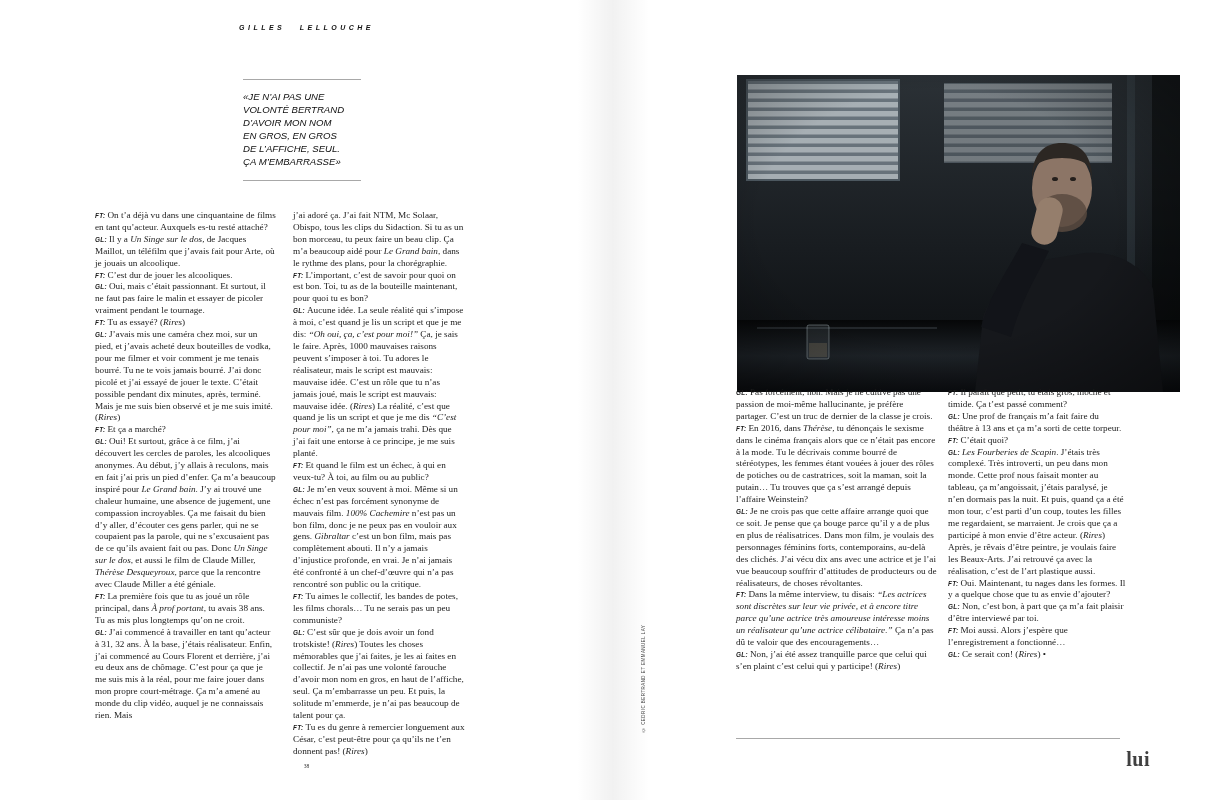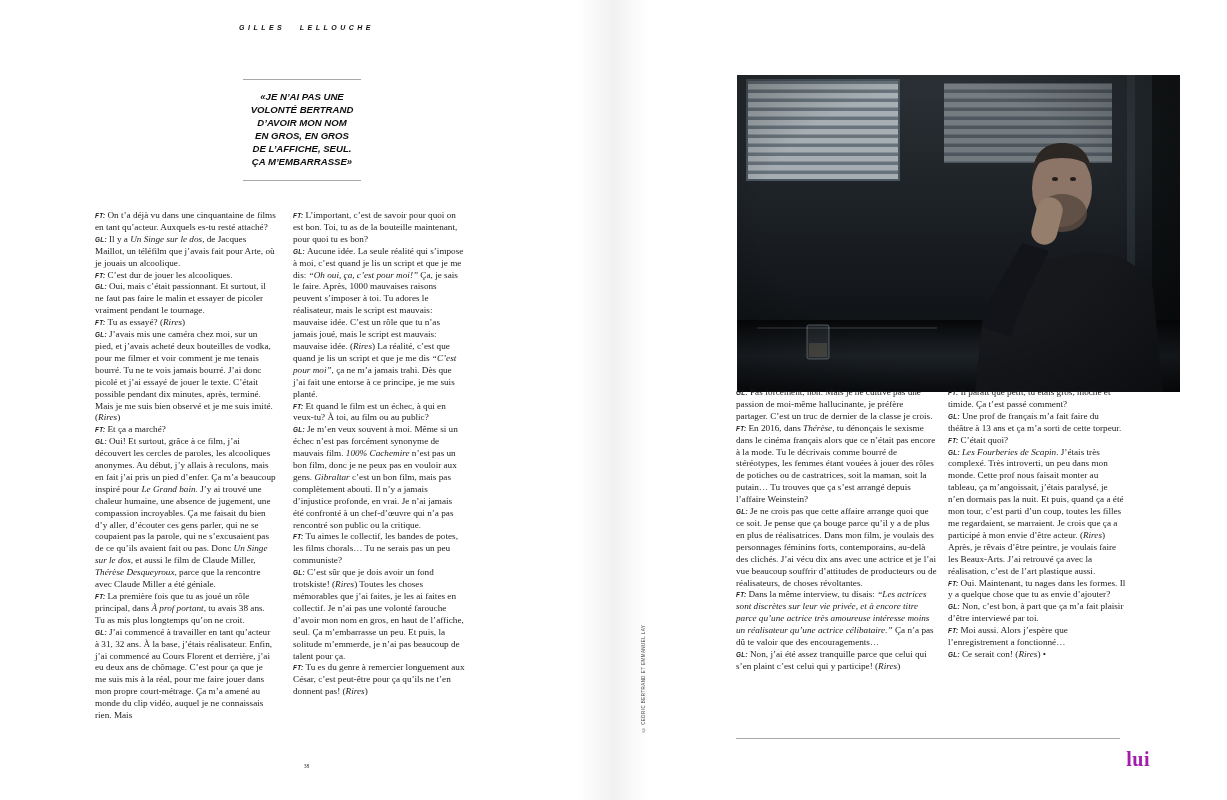--- a/index.html
+++ b/index.html
@@ -5,41 +5,41 @@
   html,body{margin:0;padding:0;background:#e8e8e8;}
   .spread{position:relative;width:1227px;height:800px;background:#ffffff;overflow:hidden;
           font-family:"Liberation Serif",serif;color:#1b1b1b;}
   .gutter{position:absolute;left:577px;top:0;width:72px;height:800px;
           background:linear-gradient(90deg,rgba(0,0,0,0) 0%,rgba(0,0,0,0.055) 50%,rgba(0,0,0,0) 100%);}
   .header{position:absolute;left:0;top:24px;width:613px;text-align:center;
           font-family:"Liberation Sans",sans-serif;font-weight:bold;font-style:italic;
           font-size:7px;letter-spacing:3.5px;word-spacing:9px;color:#111;}
   .pullquote{position:absolute;left:243px;top:79px;width:118px;
           border-top:1px solid #a8a8a8;border-bottom:1px solid #a8a8a8;
-          padding:11px 0 12px 0;text-align:center;
-          font-family:"Liberation Sans",sans-serif;font-weight:bold;font-style:italic;
+          padding:11px 0 12px 0;
+          font-family:"Liberation Sans",sans-serif;font-weight:normal;font-style:italic;
           font-size:9.6px;line-height:12.9px;color:#0e0e0e;}
   .col{position:absolute;font-size:9.2px;line-height:11.9px;text-align:left;}
   .col .para{margin:0;}
   .spk{font-family:"Liberation Sans",sans-serif;font-weight:bold;font-style:italic;
        font-size:6.4px;letter-spacing:.3px;}
   #col1{left:95px;top:210px;width:181px;}
   #col2{left:293px;top:210px;width:172px;}
   #col3{left:736px;top:387px;width:201px;}
   #col4{left:948px;top:387px;width:178px;}
   .pagenum{position:absolute;left:0;top:763px;width:613px;text-align:center;
            font-size:5.5px;color:#333;}
   .photo{position:absolute;left:737px;top:75px;width:443px;height:317px;display:block;}
   .credit{position:absolute;left:641px;top:612px;height:120px;
           font-family:"Liberation Sans",sans-serif;font-size:4.5px;letter-spacing:.45px;
           color:#4a4a4a;writing-mode:vertical-rl;transform:rotate(180deg);white-space:nowrap;}
   .endrule{position:absolute;left:736px;top:738px;width:384px;height:1px;background:#a8a8a8;}
   .logo{position:absolute;left:1055px;top:748px;width:95px;text-align:right;
         font-family:"Liberation Serif",serif;font-weight:bold;font-size:20px;
-        letter-spacing:.5px;color:#a21caf;}
+        letter-spacing:.5px;color:#404040;}
 </style>
 </head>
 <body>
 
 <div class="spread">
 
   <div class="header">GILLES LELLOUCHE</div>
 
   <div class="pullquote">
       <div>«JE N’AI PAS UNE</div>
@@ -56,20 +56,21 @@
       <div class="para"><span class="spk">FT: </span>C’est dur de jouer les alcooliques.</div>
       <div class="para"><span class="spk">GL: </span>Oui, mais c’était passionnant. Et surtout, il ne faut pas faire le malin et essayer de picoler vraiment pendant le tournage.</div>
       <div class="para"><span class="spk">FT: </span>Tu as essayé? (<em>Rires</em>)</div>
       <div class="para"><span class="spk">GL: </span>J’avais mis une caméra chez moi, sur un pied, et j’avais acheté deux bouteilles de vodka, pour me filmer et voir comment je me tenais bourré. Tu ne te vois jamais bourré. J’ai donc picolé et j’ai essayé de jouer le texte. C’était possible pendant dix minutes, après, terminé. Mais je me suis bien observé et je me suis imité. (<em>Rires</em>)</div>
       <div class="para"><span class="spk">FT: </span>Et ça a marché?</div>
       <div class="para"><span class="spk">GL: </span>Oui! Et surtout, grâce à ce film, j’ai découvert les cercles de paroles, les alcooliques anonymes. Au début, j’y allais à reculons, mais en fait j’ai pris un pied d’enfer. Ça m’a beaucoup inspiré pour <em>Le Grand bain</em>. J’y ai trouvé une chaleur humaine, une absence de jugement, une compassion incroyables. Ça me faisait du bien d’y aller, d’écouter ces gens parler, qui ne se coupaient pas la parole, qui ne s’excusaient pas de ce qu’ils avaient fait ou pas. Donc <em>Un Singe sur le dos</em>, et aussi le film de Claude Miller, <em>Thérèse Desqueyroux</em>, parce que la rencontre avec Claude Miller a été géniale.</div>
       <div class="para"><span class="spk">FT: </span>La première fois que tu as joué un rôle principal, dans <em>À prof portant</em>, tu avais 38 ans. Tu as mis plus longtemps qu’on ne croit.</div>
       <div class="para"><span class="spk">GL: </span>J’ai commencé à travailler en tant qu’acteur à 31, 32 ans. À la base, j’étais réalisateur. Enfin, j’ai commencé au Cours Florent et derrière, j’ai eu deux ans de chômage. C’est pour ça que je me suis mis à la réal, pour me faire jouer dans mon propre court-métrage. Ça m’a amené au monde du clip vidéo, auquel je ne connaissais rien. Mais</div>
     </div>
   <div class="col" id="col2">
+      <div class="para">j’ai adoré ça. J’ai fait NTM, Mc Solaar, Obispo, tous les clips du Sidaction. Si tu as un bon morceau, tu peux faire un beau clip. Ça m’a beaucoup aidé pour <em>Le Grand bain</em>, dans le rythme des plans, pour la chorégraphie.</div>
       <div class="para"><span class="spk">FT: </span>L’important, c’est de savoir pour quoi on est bon. Toi, tu as de la bouteille maintenant, pour quoi tu es bon?</div>
       <div class="para"><span class="spk">GL: </span>Aucune idée. La seule réalité qui s’impose à moi, c’est quand je lis un script et que je me dis: <em>“Oh oui, ça, c’est pour moi!”</em> Ça, je sais le faire. Après, 1000 mauvaises raisons peuvent s’imposer à toi. Tu adores le réalisateur, mais le script est mauvais: mauvaise idée. C’est un rôle que tu n’as jamais joué, mais le script est mauvais: mauvaise idée. (<em>Rires</em>) La réalité, c’est que quand je lis un script et que je me dis <em>“C’est pour moi”</em>, ça ne m’a jamais trahi. Dès que j’ai fait une entorse à ce principe, je me suis planté.</div>
       <div class="para"><span class="spk">FT: </span>Et quand le film est un échec, à qui en veux-tu? À toi, au film ou au public?</div>
       <div class="para"><span class="spk">GL: </span>Je m’en veux souvent à moi. Même si un échec n’est pas forcément synonyme de mauvais film. <em>100% Cachemire</em> n’est pas un bon film, donc je ne peux pas en vouloir aux gens. <em>Gibraltar</em> c’est un bon film, mais pas complètement abouti. Il n’y a jamais d’injustice profonde, en vrai. Je n’ai jamais été confronté à un chef-d’œuvre qui n’a pas rencontré son public ou la critique.</div>
       <div class="para"><span class="spk">FT: </span>Tu aimes le collectif, les bandes de potes, les films chorals… Tu ne serais pas un peu communiste?</div>
       <div class="para"><span class="spk">GL: </span>C’est sûr que je dois avoir un fond trotskiste! (<em>Rires</em>) Toutes les choses mémorables que j’ai faites, je les ai faites en collectif. Je n’ai pas une volonté farouche d’avoir mon nom en gros, en haut de l’affiche, seul. Ça m’embarrasse un peu. Et puis, la solitude m’emmerde, je n’ai pas beaucoup de talent pour ça.</div>
       <div class="para"><span class="spk">FT: </span>Tu es du genre à remercier longuement aux César, c’est peut-être pour ça qu’ils ne t’en donnent pas! (<em>Rires</em>)</div>
     </div>
 
   <div class="pagenum">38</div>

